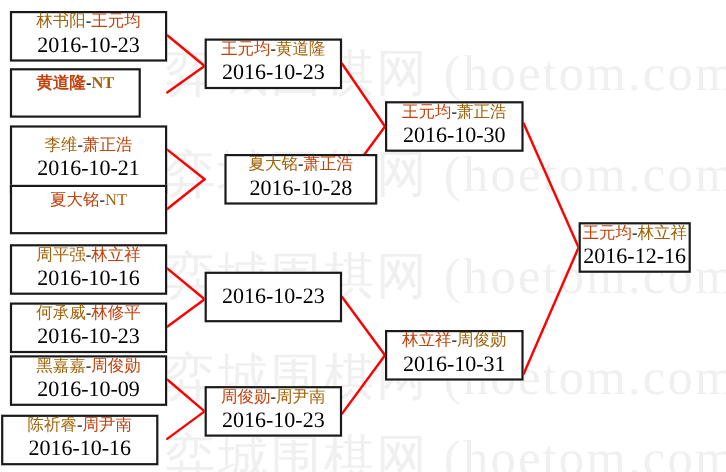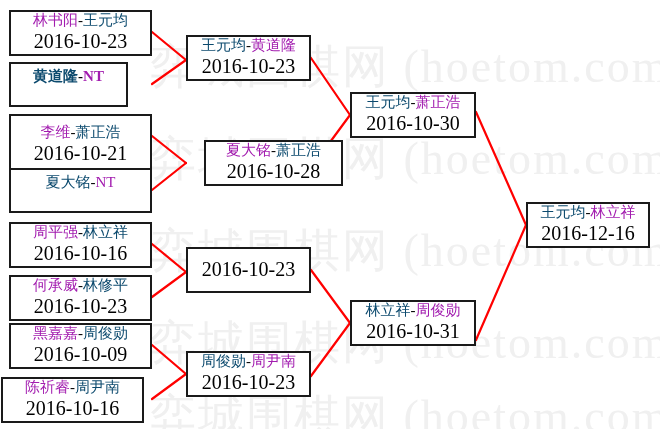--- a/index.html
+++ b/index.html
@@ -59,22 +59,22 @@
     flex-direction: column;
     align-items: center;
     justify-content: center;
     line-height: 1.18;
   }
   .match-players {
     font-size: 15px;
     white-space: nowrap;
     color: #000000;
   }
-  .match-players .winner { color: #0c4a6e; }
-  .match-players .loser  { color: #a21caf; }
+  .match-players .winner { color: #c2410c; }
+  .match-players .loser  { color: #a16207; }
   .match-players .sep    { color: #000000; }
   .match-date {
     font-size: 20px;
     color: #000000;
     font-family: "Liberation Serif", "DejaVu Serif", serif;
     letter-spacing: 0px;
     white-space: nowrap;
   }
   .no-date .match-players { margin-bottom: 0; }
   .no-date { justify-content: flex-start; padding-top: 4px; }
@@ -178,18 +178,18 @@
   <div class="match-box" style="left:350px; top:92px;  width:126px; height:46px;justify-content:center;">
     <div class="match-players"><span class="winner">王元均</span><span class="sep">-</span><span class="loser">萧正浩</span></div>
     <div class="match-date">2016-10-30</div>
   </div>
 
   <div class="match-box" style="left:350px; top:300px; width:126px; height:46px;">
     <div class="match-players"><span class="winner">林立祥</span><span class="sep">-</span><span class="loser">周俊勋</span></div>
     <div class="match-date">2016-10-31</div>
   </div>
 
-  <div class="match-box" style="left:526px; top:202px; width:124px; height:46px;">
+  <div class="match-box" style="left:526px; top:202px; width:102px; height:46px;">
     <div class="match-players"><span class="winner">王元均</span><span class="sep">-</span><span class="loser">林立祥</span></div>
     <div class="match-date">2016-12-16</div>
   </div>
 
 </div>
 
 </body></html>

